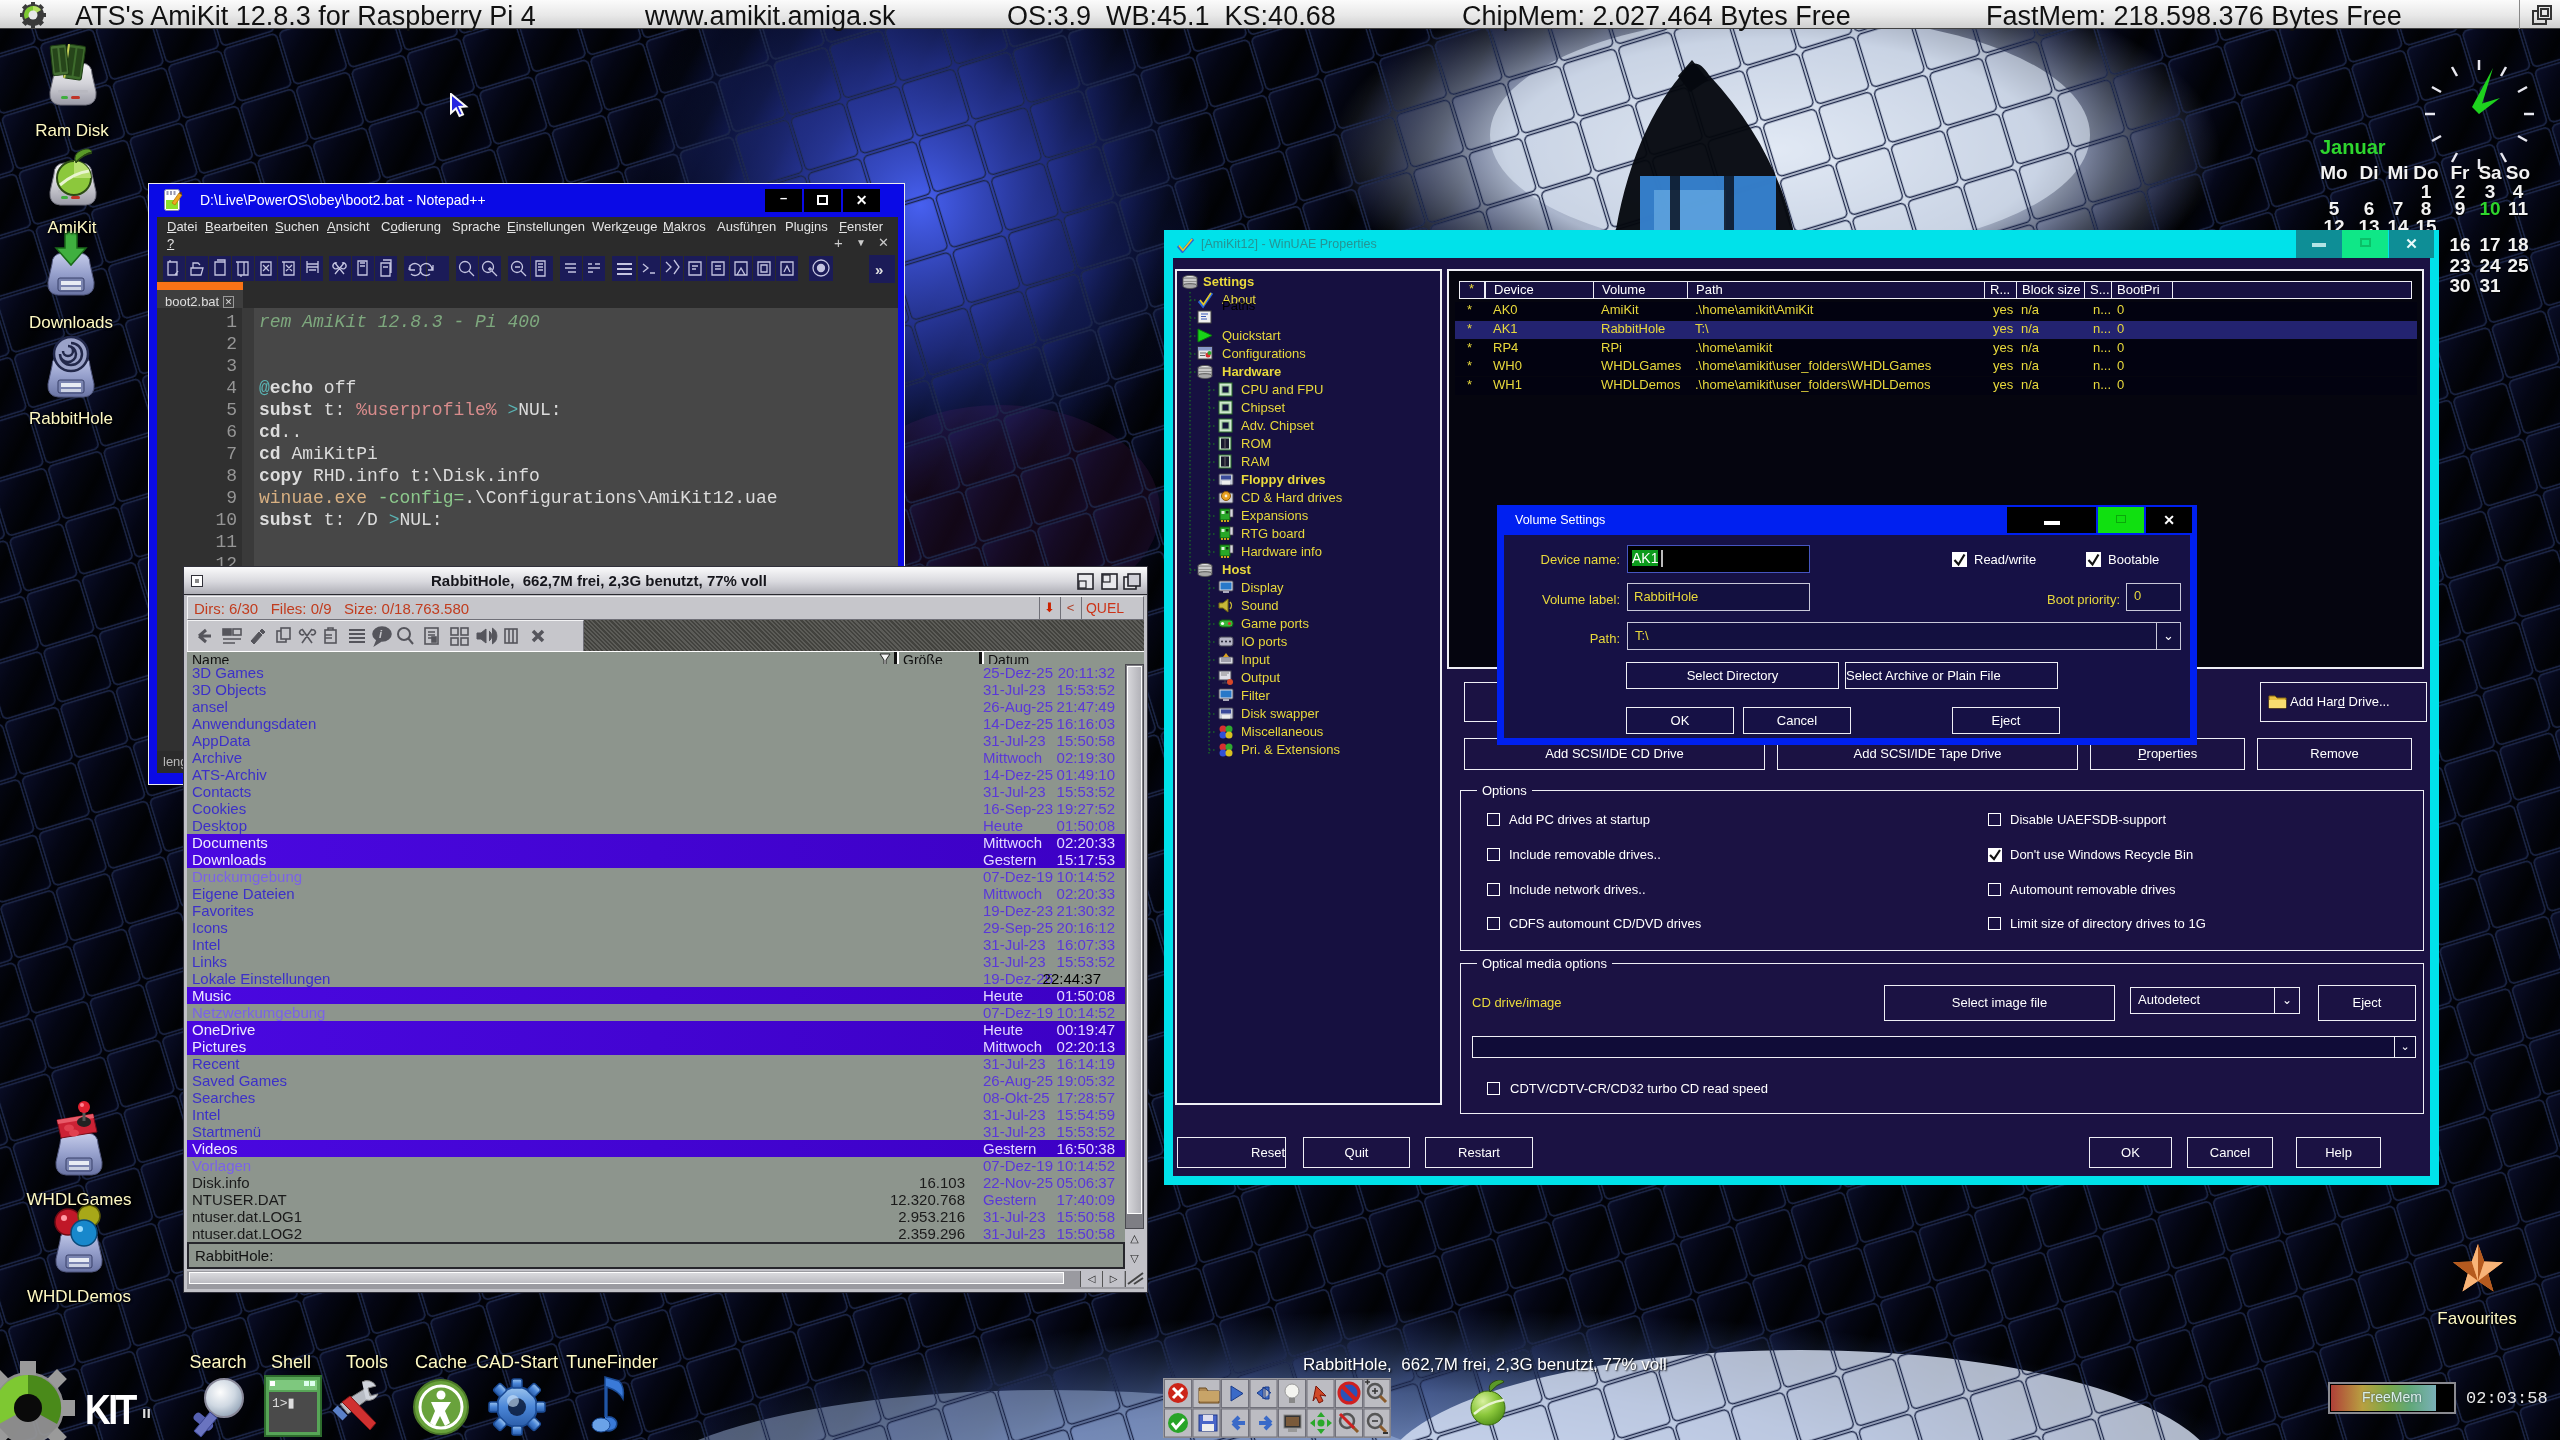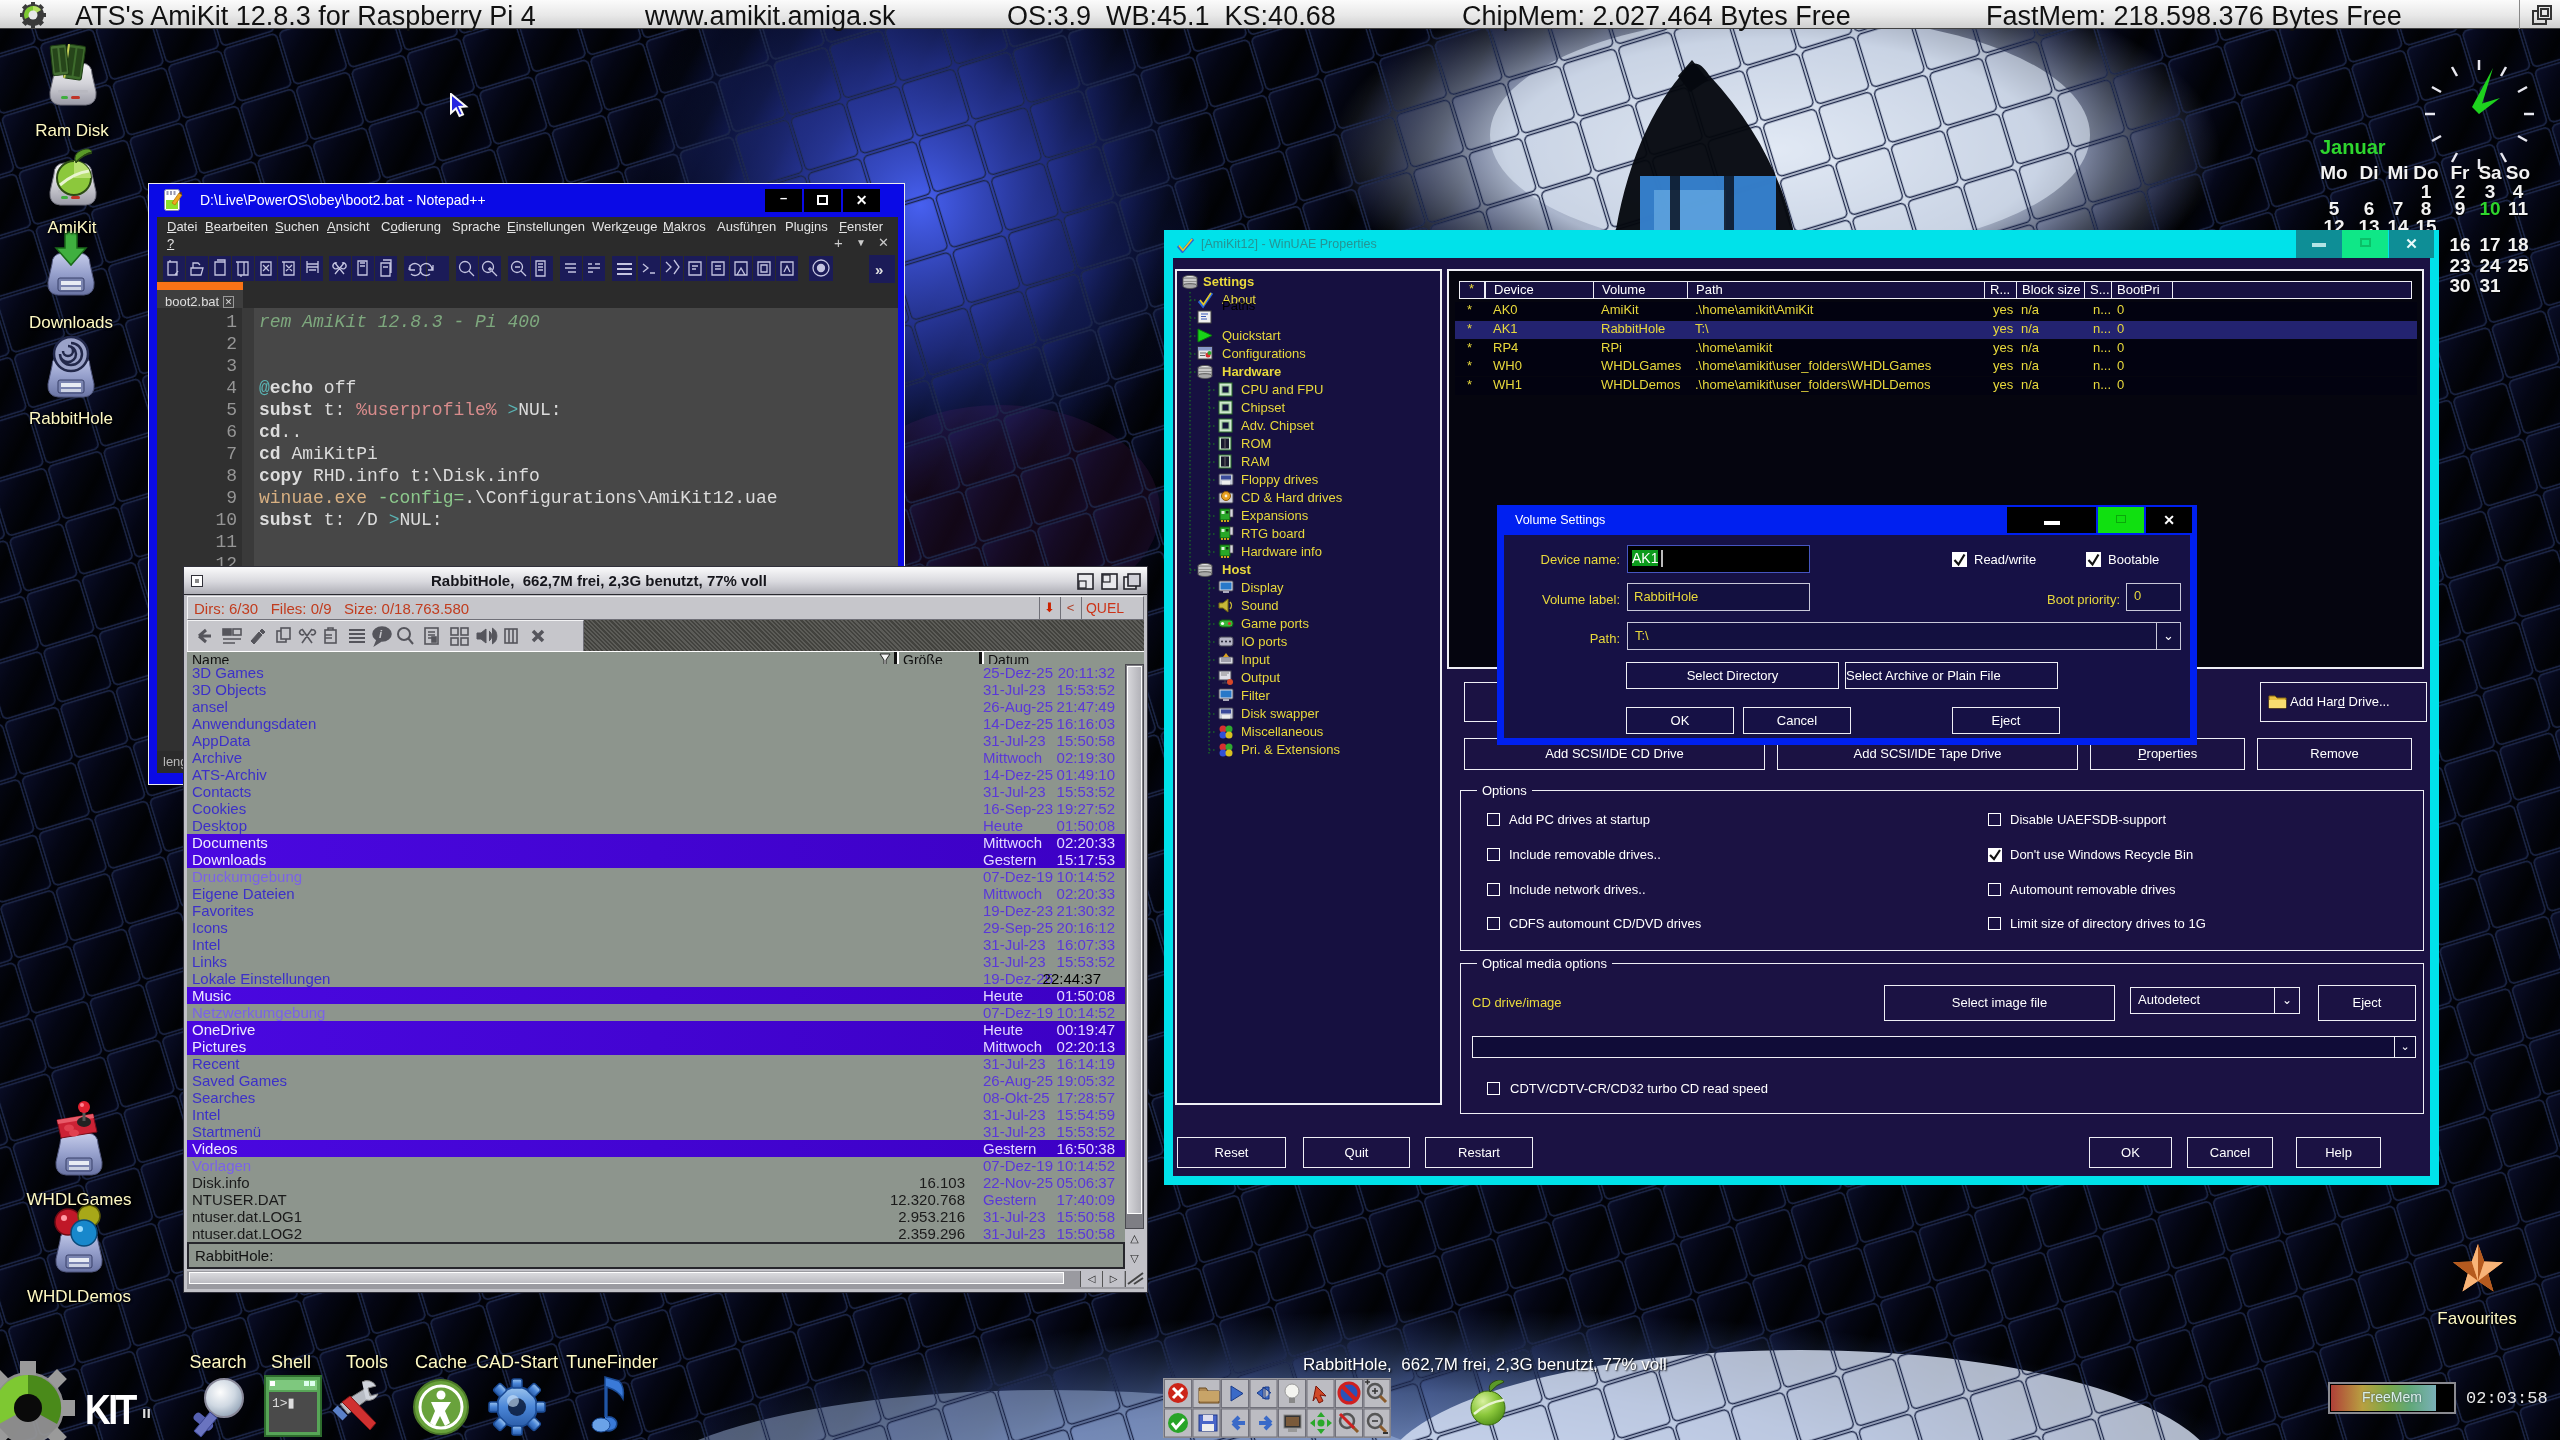--- a/index.html
+++ b/index.html
@@ -796,21 +796,21 @@
 <span class="a" style="left:7px;top:4px">Autodetect</span>
 <div class="a" style="right:0;top:0;width:25px;height:25px;border-left:1px solid #efeff5;text-align:center;line-height:24px;font-size:12px">⌄</div>
       </div>
 <div class="a" style="left:1154px;top:755px;width:98px;height:36px;border:1px solid #efeff5;color:#fff;font-size:13px;text-align:center;line-height:34px">Eject</div>
 <div class="a" style="left:308px;top:806px;width:944px;height:22px;border:1px solid #efeff5;background:#100c38">
 <div class="a" style="right:0;top:0;width:21px;height:20px;border-left:1px solid #efeff5;color:#fff;text-align:center;line-height:19px;font-size:11px">⌄</div>
       </div>
 <div class="a" style="left:323px;top:852px;width:13px;height:13px;border:1.5px solid #fff"></div>
 <div class="a" style="left:346px;top:851px;color:#fff;font-size:13px">CDTV/CDTV-CR/CD32 turbo CD read speed</div>
 
-<div class="a" style="left:13px;top:907px;width:109px;height:31px;border:1px solid #efeff5;color:#fff;font-size:13px;text-align:center;line-height:29px">Reset</div>
+<div class="a" style="left:13px;top:907px;width:109px;height:31px;border:1px solid #efeff5;color:#fff;font-size:13px;text-align:right;line-height:29px">Reset</div>
 <div class="a" style="left:139px;top:907px;width:107px;height:31px;border:1px solid #efeff5;color:#fff;font-size:13px;text-align:center;line-height:29px">Quit</div>
 <div class="a" style="left:261px;top:907px;width:108px;height:31px;border:1px solid #efeff5;color:#fff;font-size:13px;text-align:center;line-height:29px">Restart</div>
 <div class="a" style="left:925px;top:907px;width:83px;height:31px;border:1px solid #efeff5;color:#fff;font-size:13px;text-align:center;line-height:29px">OK</div>
 <div class="a" style="left:1023px;top:907px;width:86px;height:31px;border:1px solid #efeff5;color:#fff;font-size:13px;text-align:center;line-height:29px">Cancel</div>
 <div class="a" style="left:1132px;top:907px;width:85px;height:31px;border:1px solid #efeff5;color:#fff;font-size:13px;text-align:center;line-height:29px">Help</div>
 
 <svg class="a" style="left:0;top:0" width="1275" height="955" viewBox="1164 230 1275 955">
         <path d="M1190,292 V576" stroke="#1a8a1a" stroke-width="1" stroke-dasharray="1.5,2.5" fill="none"></path>
 <path d="M1209,382 V558" stroke="#1a8a1a" stroke-width="1" stroke-dasharray="1.5,2.5" fill="none"></path>
 <path d="M1209,580 V756" stroke="#1a8a1a" stroke-width="1" stroke-dasharray="1.5,2.5" fill="none"></path>
@@ -985,21 +985,21 @@
 <div class="a" style="left:58px;top:62px;font-size:13px;font-weight:normal;color:#e8d93c;white-space:nowrap">About</div>
 <div class="a" style="left:58px;top:68px;font-size:13px;font-weight:normal;color:#000000;white-space:nowrap">Paths</div>
 <div class="a" style="left:58px;top:98px;font-size:13px;font-weight:normal;color:#e8d93c;white-space:nowrap">Quickstart</div>
 <div class="a" style="left:58px;top:116px;font-size:13px;font-weight:normal;color:#e8d93c;white-space:nowrap">Configurations</div>
 <div class="a" style="left:58px;top:134px;font-size:13px;font-weight:bold;color:#e8d93c;white-space:nowrap">Hardware</div>
 <div class="a" style="left:77px;top:152px;font-size:13px;font-weight:normal;color:#e8d93c;white-space:nowrap">CPU and FPU</div>
 <div class="a" style="left:77px;top:170px;font-size:13px;font-weight:normal;color:#e8d93c;white-space:nowrap">Chipset</div>
 <div class="a" style="left:77px;top:188px;font-size:13px;font-weight:normal;color:#e8d93c;white-space:nowrap">Adv. Chipset</div>
 <div class="a" style="left:77px;top:206px;font-size:13px;font-weight:normal;color:#e8d93c;white-space:nowrap">ROM</div>
 <div class="a" style="left:77px;top:224px;font-size:13px;font-weight:normal;color:#e8d93c;white-space:nowrap">RAM</div>
-<div class="a" style="left:77px;top:242px;font-size:13px;font-weight:normal;color:#e8d93c;white-space:nowrap">Floppy drives</div>
+<div class="a" style="left:77px;top:242px;font-size:13px;font-weight:bold;color:#e8d93c;white-space:nowrap">Floppy drives</div>
 <div class="a" style="left:77px;top:260px;font-size:13px;font-weight:normal;color:#e8d93c;white-space:nowrap">CD &amp; Hard drives</div>
 <div class="a" style="left:77px;top:278px;font-size:13px;font-weight:normal;color:#e8d93c;white-space:nowrap">Expansions</div>
 <div class="a" style="left:77px;top:296px;font-size:13px;font-weight:normal;color:#e8d93c;white-space:nowrap">RTG board</div>
 <div class="a" style="left:77px;top:314px;font-size:13px;font-weight:normal;color:#e8d93c;white-space:nowrap">Hardware info</div>
 <div class="a" style="left:58px;top:332px;font-size:13px;font-weight:bold;color:#e8d93c;white-space:nowrap">Host</div>
 <div class="a" style="left:77px;top:350px;font-size:13px;font-weight:normal;color:#e8d93c;white-space:nowrap">Display</div>
 <div class="a" style="left:77px;top:368px;font-size:13px;font-weight:normal;color:#e8d93c;white-space:nowrap">Sound</div>
 <div class="a" style="left:77px;top:386px;font-size:13px;font-weight:normal;color:#e8d93c;white-space:nowrap">Game ports</div>
 <div class="a" style="left:77px;top:404px;font-size:13px;font-weight:normal;color:#e8d93c;white-space:nowrap">IO ports</div>
 <div class="a" style="left:77px;top:422px;font-size:13px;font-weight:normal;color:#e8d93c;white-space:nowrap">Input</div>

